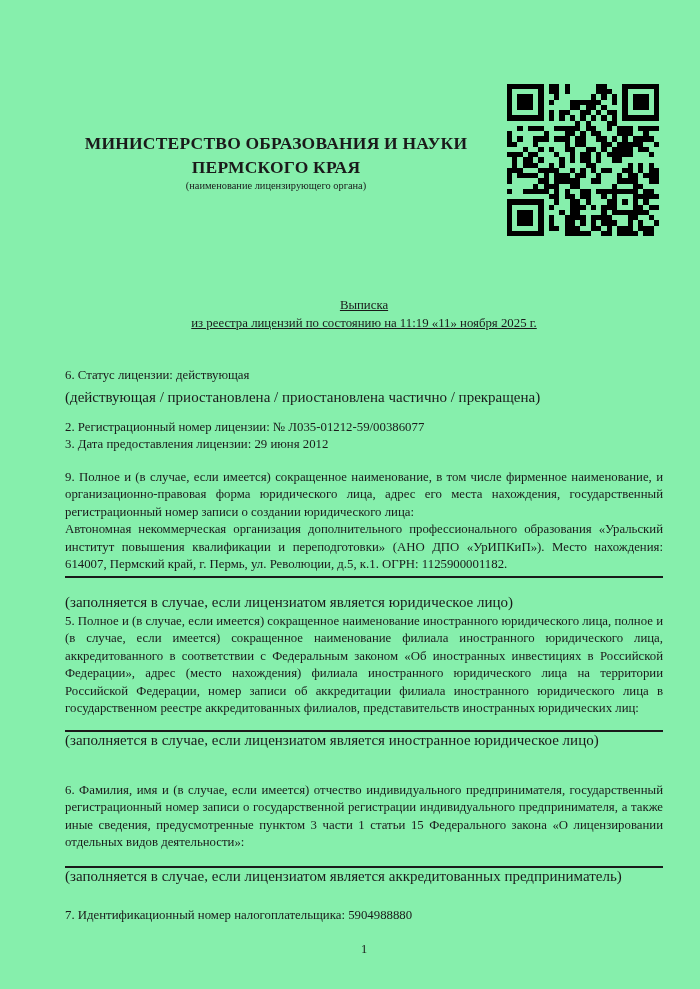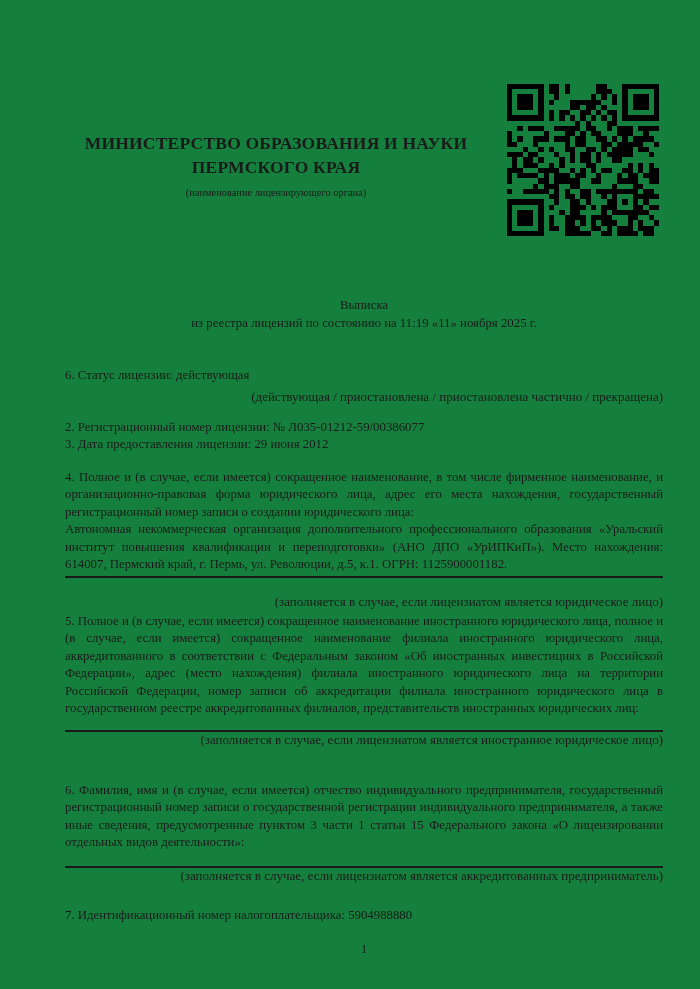--- a/index.html
+++ b/index.html
@@ -6,21 +6,21 @@
   html, body { background: #ffffff; }
   body {
     width: 700px; height: 989px;
     font-family: "Liberation Serif", "DejaVu Serif", serif;
     color: #1a1a1a;
     position: relative;
     overflow: hidden;
   }
   .page {
     position: absolute; inset: 0;
-    background: #15803d;
+    background: #86efac;
   }
   
   .qr {
     position: absolute;
     left: 507px; top: 84px;
     width: 152px; height: 152px;
     shape-rendering: crispEdges;
   }
   
   .header {
@@ -31,37 +31,37 @@
   }
   .header .title {
     font-weight: bold;
     font-size: 17.5px;
     line-height: 24px;
     letter-spacing: 0.2px;
   }
   .header .subtitle {
     font-size: 10.4px;
     line-height: 13px;
-    margin-top: 7px;
+    margin-top: 0;
   }
   
   .content {
     position: absolute;
     left: 65px; top: 297px;
     width: 598px;
     font-size: 12.8px;
     line-height: 17.5px;
   }
-  .centered { text-align: center; }
+  .centered { text-align: center; text-decoration: underline; }
   .para { text-align: justify; }
   .item-line { text-align: left; }
   .note {
-    font-size: 13px;
+    font-size: 15px;
     line-height: 14px;
-    text-align: right;
+    text-align: left;
   }
   .rule {
     border-top: 2px solid #1a1a1a;
     height: 0;
   }
   .mt-p1   { margin-top: 35px; }
   .mt-note1{ margin-top: 5px; }
   .mt-p2   { margin-top: 15px; }
   .mt-p3   { margin-top: 0; }
   .mt-p4   { margin-top: 15px; }
@@ -536,21 +536,21 @@
     <div class="centered">Выписка</div>
     <div class="centered">из реестра лицензий по состоянию на 11:19 «11» ноября 2025 г.</div>
 
     <div class="item-line mt-p1">6. Статус лицензии: действующая</div>
     <div class="note mt-note1">(действующая / приостановлена / приостановлена частично / прекращена)</div>
 
     <div class="item-line mt-p2">2. Регистрационный номер лицензии: № Л035-01212-59/00386077</div>
 
     <div class="item-line mt-p3">3. Дата предоставления лицензии: 29 июня 2012</div>
 
-    <p class="para mt-p4">4. Полное и (в случае, если имеется) сокращенное наименование, в том числе фирменное наименование, и организационно-правовая форма юридического лица, адрес его места нахождения, государственный регистрационный номер записи о создании юридического лица:</p>
+    <p class="para mt-p4">9. Полное и (в случае, если имеется) сокращенное наименование, в том числе фирменное наименование, и организационно-правовая форма юридического лица, адрес его места нахождения, государственный регистрационный номер записи о создании юридического лица:</p>
     <p class="para">Автономная некоммерческая организация дополнительного профессионального образования «Уральский институт повышения квалификации и переподготовки» (АНО ДПО «УрИПКиП»). Место нахождения: 614007, Пермский край, г. Пермь, ул. Революции, д.5, к.1. ОГРН: 1125900001182.</p>
     <div class="rule mt-rule4"></div>
     <div class="note mt-note4">(заполняется в случае, если лицензиатом является юридическое лицо)</div>
 
     <p class="para mt-p5">5. Полное и (в случае, если имеется) сокращенное наименование иностранного юридического лица, полное и (в случае, если имеется) сокращенное наименование филиала иностранного юридического лица, аккредитованного в соответствии с Федеральным законом «Об иностранных инвестициях в Российской Федерации», адрес (место нахождения) филиала иностранного юридического лица на территории Российской Федерации, номер записи об аккредитации филиала иностранного юридического лица в государственном реестре аккредитованных филиалов, представительств иностранных юридических лиц:</p>
     <div class="rule mt-rule5"></div>
     <div class="note mt-note5">(заполняется в случае, если лицензиатом является иностранное юридическое лицо)</div>
 
     <p class="para mt-p6">6. Фамилия, имя и (в случае, если имеется) отчество индивидуального предпринимателя, государственный регистрационный номер записи о государственной регистрации индивидуального предпринимателя, а также иные сведения, предусмотренные пунктом 3 части 1 статьи 15 Федерального закона «О лицензировании отдельных видов деятельности»:</p>
     <div class="rule mt-rule6"></div>

